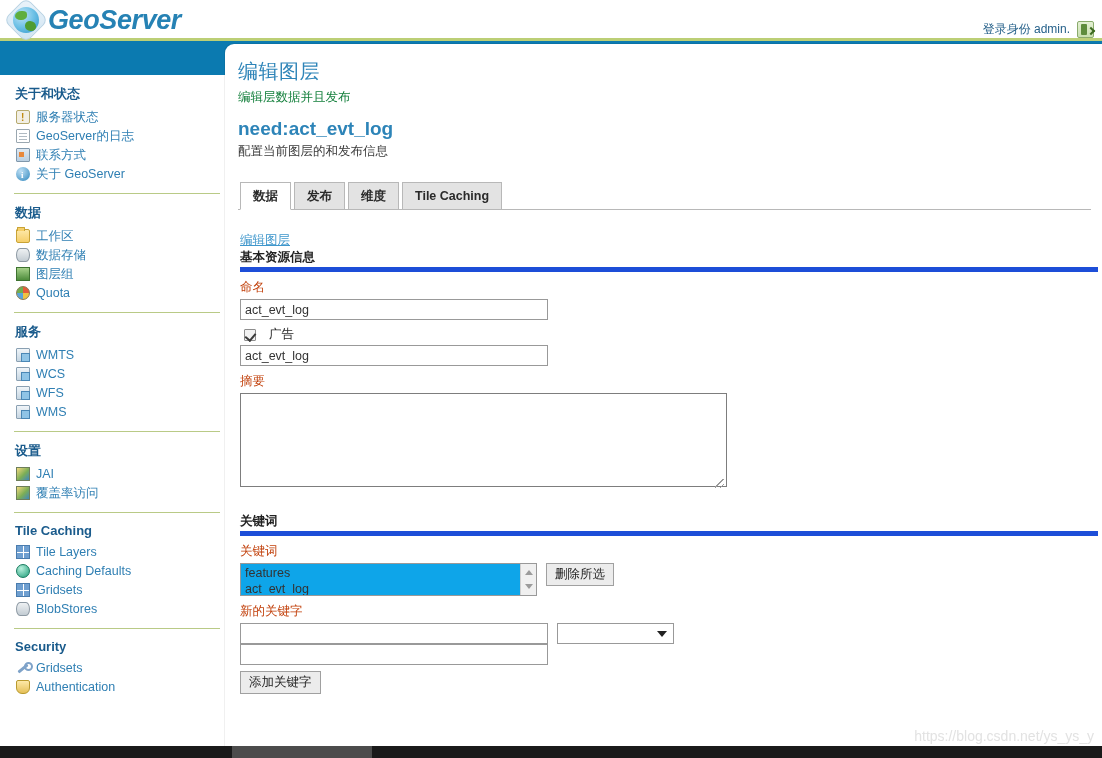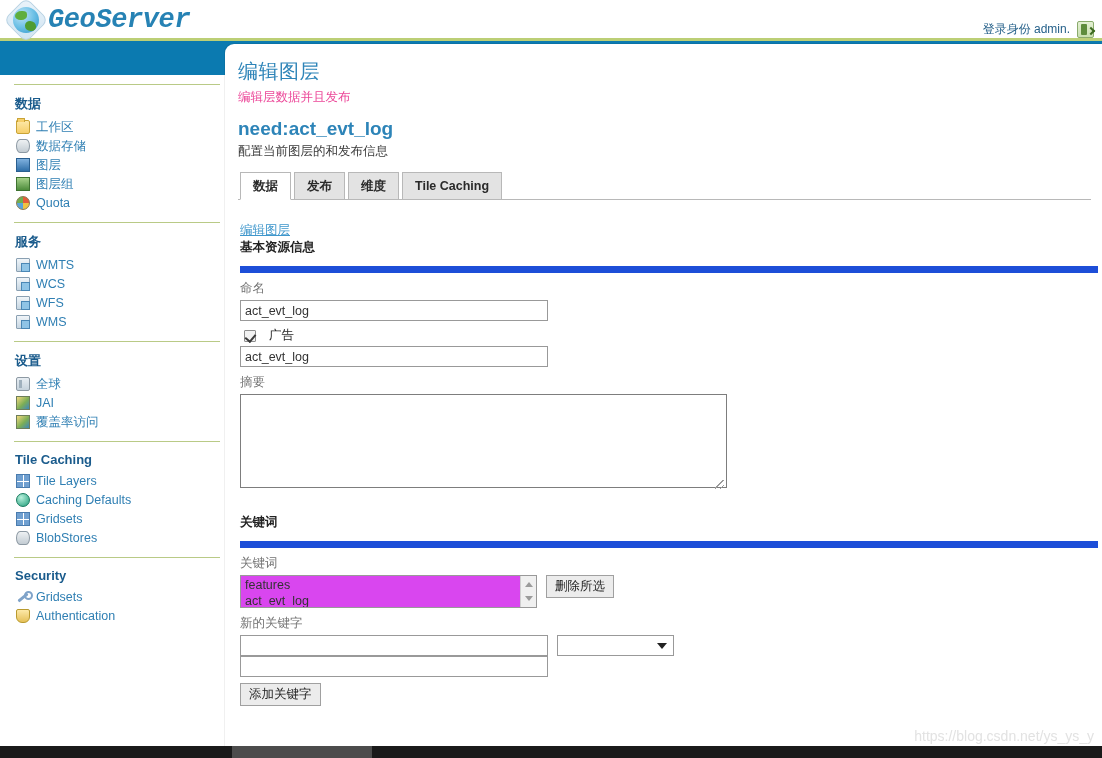--- a/index.html
+++ b/index.html
@@ -37,21 +37,21 @@
   }
   .globe-icon .ball::before {
     content:""; position:absolute; left:2px; top:4px; width:12px; height:9px;
     background:#5fae3e; border-radius:60% 40% 50% 50%;
   }
   .globe-icon .ball::after {
     content:""; position:absolute; left:12px; top:14px; width:11px; height:10px;
     background:#4f9d33; border-radius:50% 60% 40% 55%;
   }
   #logo-text {
-    font-family: Liberation Mono, monospace;
+    font-family: Liberation Sans, sans-serif;
     font-size: 27px; font-weight: bold; font-style: italic;
     color: #2682b4; letter-spacing: -0.4px;
   }
   #login-area {
     position: absolute; right: 8px; top: 21px;
     display: flex; align-items: center; gap: 7px;
     font-size: 12px; color: #3f3f3f;
   }
   #login-text { color: #26618a; }
   #logout-icon {
@@ -139,25 +139,25 @@
     background:#ffffff; z-index:4;
     border-top-left-radius: 9px;
     box-shadow: -1px -1px 0 rgba(0,0,0,0.06);
     overflow:hidden;
     padding: 10px 0 0 13px;
   }
   #page-title {
     font-size: 20px; color:#2d84b8; font-weight:normal;
     margin: 4px 0 4px 0; letter-spacing: .5px;
   }
-  #page-subtitle { font-size:12.5px; color:#ec4899; margin-bottom:12px; }
+  #page-subtitle { font-size:12.5px; color:#15803d; margin-bottom:12px; }
   #layer-name {
     font-size:19px; color:#2d84b8; font-weight:bold; margin:0 0 3px 0;
   }
-  #layer-desc { font-size:12.5px; color:#3a3a3a; margin-bottom:12px; }
+  #layer-desc { font-size:12.5px; color:#3a3a3a; margin-bottom:22px; }
 
   
   #tabs {
     display:flex; align-items:flex-end; gap:0;
     border-bottom:1px solid #b8b8b8;
     width: 853px; height: 28px;
     padding-left: 2px;
   }
   .tab {
     font-size: 12.5px; font-weight:bold; color:#2a2a2a;
@@ -171,26 +171,26 @@
   .tab.active { background:#ffffff; border-bottom:1px solid #ffffff; }
 
   
   #form-area { padding: 0 0 0 2px; width: 860px; }
   .sect-head {
     margin-top: 22px;
   }
   .sect-link { font-size:12.5px; color:#3f97cc; text-decoration:underline; display:block; }
   .sect-title {
     font-size:12.5px; font-weight:bold; color:#222;
-    padding-bottom: 10px;
-    border-bottom:7px solid #1d4ed8;
+    padding-bottom: 1px;
+    border-bottom:5px solid #1d4ed8;
     width: 858px;
     margin-bottom: 7px;
   }
-  .field-label { font-size:12.5px; color:#737373; margin:7px 0 3px 0; }
+  .field-label { font-size:12.5px; color:#c2410c; margin:7px 0 3px 0; }
   .tinput {
     width: 308px; height: 21px;
     border:1px solid #999; background:#fff;
     font-size:12.5px; color:#333; padding: 1px 4px;
     font-family:"Liberation Sans", sans-serif;
     outline:none;
   }
   .check-row { display:flex; align-items:center; gap:13px; margin:6px 0 2px 4px; }
   .cb {
     width:12px; height:12px; border:1px solid #8d8d8d; background:#f2f2f2;
@@ -214,21 +214,21 @@
     position:absolute; right:3px; bottom:3px; width:9px; height:9px;
     background:
       linear-gradient(135deg,transparent 0 43%, #9a9a9a 43% 53%, transparent 53% 100%),
       linear-gradient(135deg,transparent 0 73%, #9a9a9a 73% 83%, transparent 83% 100%);
     pointer-events:none;
   }
 
   
   #kw-row { display:flex; align-items:flex-start; gap:9px; margin-top:2px; }
   #kw-list {
-    width: 297px; height: 33px; border:1px solid #999; background:#d946ef;
+    width: 297px; height: 33px; border:1px solid #999; background:#0ea5e9;
     position:relative; overflow:hidden;
   }
   #kw-items { font-size:12.5px; color:#333; padding:1px 4px; line-height:16px; }
   #kw-scroll {
     position:absolute; right:0; top:0; width:16px; height:31px;
     background:#f0f0f0; border-left:1px solid #cfcfcf;
   }
   .sc-arrow {
     position:absolute; left:4px; width:0; height:0;
     border-left:4px solid transparent; border-right:4px solid transparent;
@@ -278,36 +278,51 @@
   </div>
   <div id="login-area">
     <span id="login-text">登录身份 admin.</span>
     <span id="logout-icon"></span>
   </div>
 </div>
 
 <div id="blue-band"></div>
 
 <div id="sidebar">
+    <div class="nav-group">
+      <div class="nav-title">关于和状态</div>
+      <div class="nav-item">
+        <span class="ico ico-warn"></span>
+        <span class="nav-label">服务器状态</span>
+      </div>
+      <div class="nav-item">
+        <span class="ico ico-doc"></span>
+        <span class="nav-label">GeoServer的日志</span>
+      </div>
+      <div class="nav-item">
+        <span class="ico ico-card"></span>
+        <span class="nav-label">联系方式</span>
+      </div>
+      <div class="nav-item">
+        <span class="ico ico-info"></span>
+        <span class="nav-label">关于 GeoServer</span>
+      </div>
+    </div>
     <div class="nav-sep"></div>
     <div class="nav-group">
       <div class="nav-title">数据</div>
       <div class="nav-item">
         <span class="ico ico-folder"></span>
         <span class="nav-label">工作区</span>
       </div>
       <div class="nav-item">
         <span class="ico ico-db"></span>
         <span class="nav-label">数据存储</span>
       </div>
       <div class="nav-item">
-        <span class="ico ico-layer"></span>
-        <span class="nav-label">图层</span>
-      </div>
-      <div class="nav-item">
         <span class="ico ico-layergroup"></span>
         <span class="nav-label">图层组</span>
       </div>
       <div class="nav-item">
         <span class="ico ico-style"></span>
         <span class="nav-label">Quota</span>
       </div>
     </div>
     <div class="nav-sep"></div>
     <div class="nav-group">
@@ -325,24 +340,20 @@
         <span class="nav-label">WFS</span>
       </div>
       <div class="nav-item">
         <span class="ico ico-serv"></span>
         <span class="nav-label">WMS</span>
       </div>
     </div>
     <div class="nav-sep"></div>
     <div class="nav-group">
       <div class="nav-title">设置</div>
-      <div class="nav-item">
-        <span class="ico ico-global"></span>
-        <span class="nav-label">全球</span>
-      </div>
       <div class="nav-item">
         <span class="ico ico-jai"></span>
         <span class="nav-label">JAI</span>
       </div>
       <div class="nav-item">
         <span class="ico ico-jai"></span>
         <span class="nav-label">覆盖率访问</span>
       </div>
     </div>
     <div class="nav-sep"></div>

